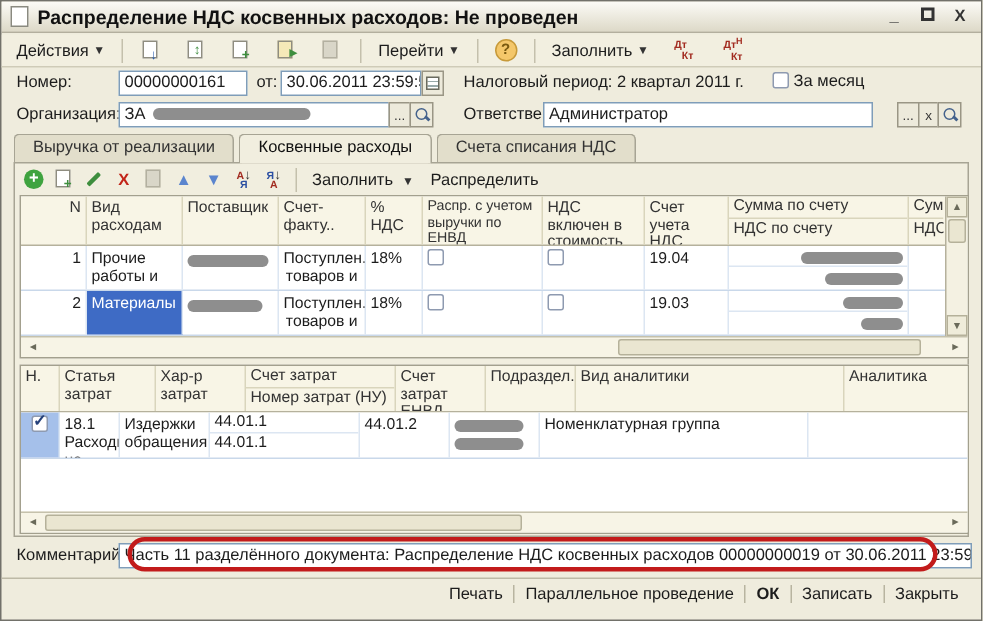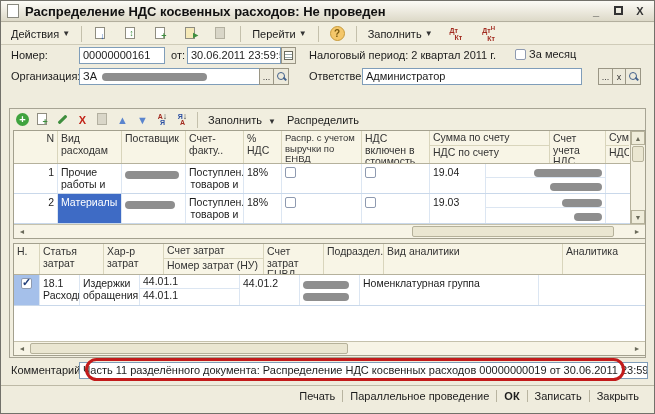--- a/index.html
+++ b/index.html
@@ -193,20 +193,25 @@
 
     <span class="flabel" style="left:308px;top:25px;">Ответственный:</span>
     <span class="input" style="left:361px;top:23px;width:220px;"><span>Администратор</span></span>
     <span class="sq-btn" style="left:597px;top:23px;width:15px;">...</span>
     <span class="sq-btn" style="left:611px;top:23px;width:14px;">x</span>
     <span class="sq-btn" style="left:624px;top:23px;width:16px;">
         <span class="mag"></span>
       </span>
   </div>
 
+  <div class="tabstrip">
+    <span class="tab">Выручка от реализации</span>
+    <span class="tab active">Косвенные расходы</span>
+    <span class="tab">Счета списания НДС</span>
+  </div>
 
   <div class="panel">
 
     <div class="gridbar">
       <span class="gico">
           <span class="circle-add">+</span>
         </span>
       <span class="gico">
           <span class="mini">
             <span class="page"></span>
@@ -243,25 +248,25 @@
 
     <div class="tbl" style="top:21px;height:109px;">
       <div class="hrow" style="height:33px;margin-right:15px;">
         <div class="hcell num" style="width:44px;">N</div>
         <div class="hcell wrap2" style="width:64px;">Вид расходам</div>
         <div class="hcell" style="width:64px;">Поставщик</div>
         <div class="hcell" style="width:58px;">Счет-факту..</div>
         <div class="hcell" style="width:38px;">% НДС</div>
         <div class="hcell wrap2" style="width:80px;font-size:9.5px;line-height:10.5px;">Распр. с учетом выручки по ЕНВД</div>
         <div class="hcell wrap2" style="width:68px;">НДС включен в стоимость</div>
+        <div class="hcell wrap2" style="width:56px;">Счет учета НДС</div>
         <div class="hcell stack" style="width:120px;padding:0;">
           <div>Сумма по счету</div>
           <div>НДС по счету</div>
         </div>
-        <div class="hcell wrap2" style="width:56px;">Счет учета НДС</div>
         <div class="hcell stack" style="width:23px;padding:0;border-right:none;">
           <div>Сумм</div>
           <div>НДС</div>
         </div>
       </div>
 
       <div class="brow" style="height:30px;margin-right:15px;">
         <div class="bcell num" style="width:44px;">1</div>
         <div class="bcell wrap2" style="width:64px;">Прочие работы и</div>
         <div class="bcell" style="width:64px;"><span class="blob" style="width:54px;margin-top:3px;"></span></div>

